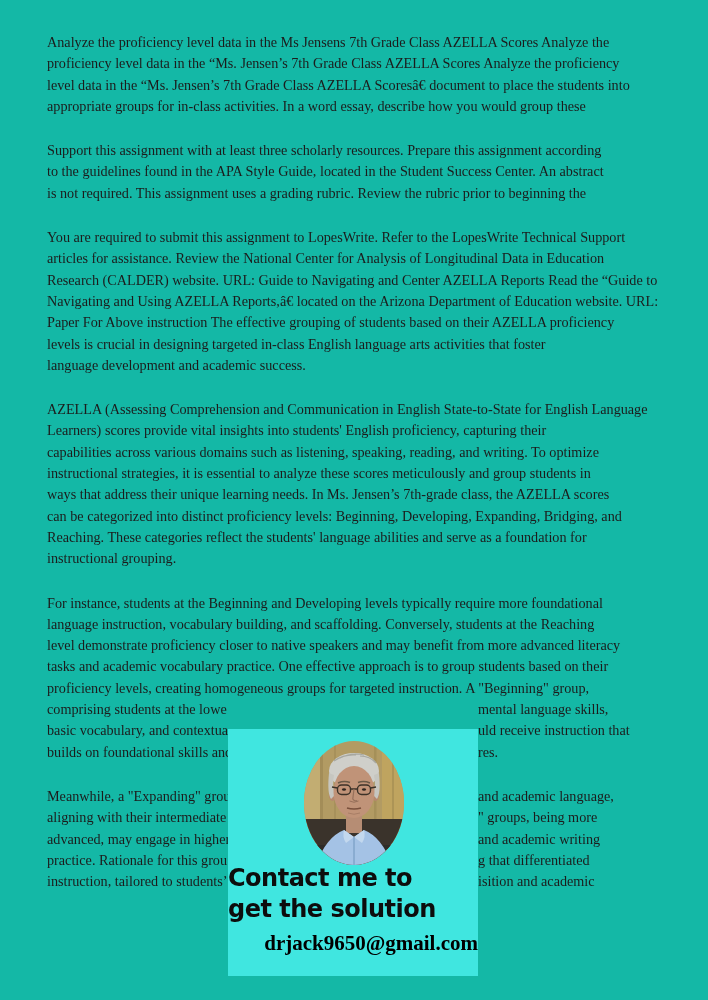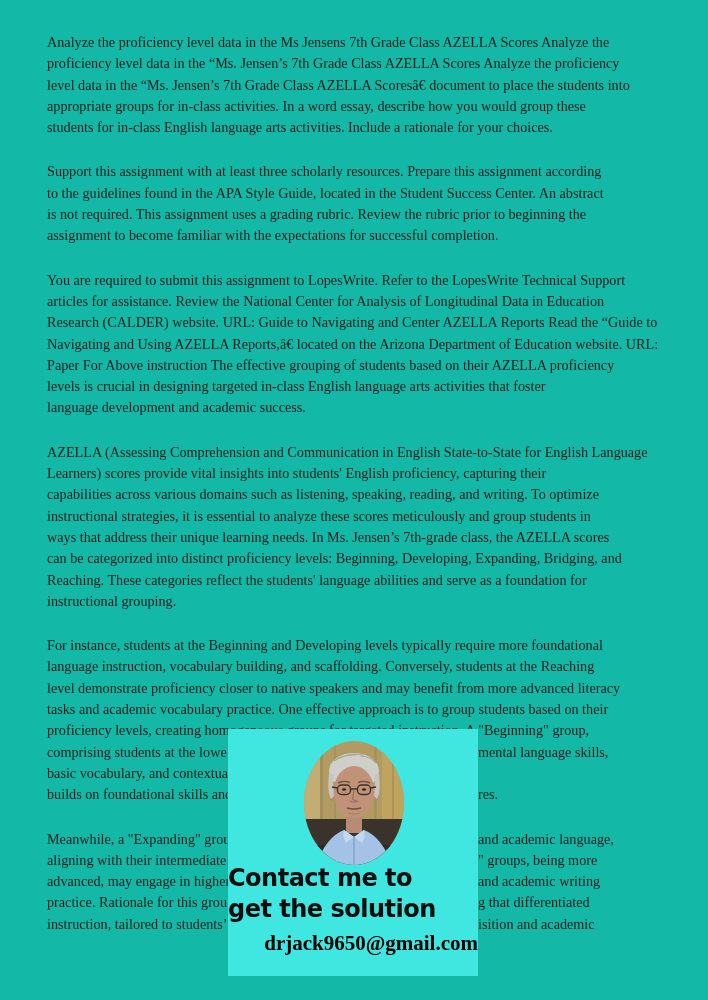--- a/index.html
+++ b/index.html
@@ -66,27 +66,25 @@
 </head>
 <body>
 
 <div id="page" style="background: #14b8a6;">
   <div id="doc" style="color: rgb(28, 28, 28);">
       <div class="para">
         <div class="line">Analyze the proficiency level data in the Ms Jensens 7th Grade Class AZELLA Scores Analyze the</div>
         <div class="line">proficiency level data in the “Ms. Jensen’s 7th Grade Class AZELLA Scores Analyze the proficiency</div>
         <div class="line">level data in the “Ms. Jensen’s 7th Grade Class AZELLA Scoresâ€ document to place the students into</div>
         <div class="line">appropriate groups for in-class activities. In a word essay, describe how you would group these</div>
-        <div class="line">students for in-class English language arts activities. Include a rationale for your choices.</div>
       </div>
       <div class="para">
         <div class="line">Support this assignment with at least three scholarly resources. Prepare this assignment according</div>
         <div class="line">to the guidelines found in the APA Style Guide, located in the Student Success Center. An abstract</div>
         <div class="line">is not required. This assignment uses a grading rubric. Review the rubric prior to beginning the</div>
-        <div class="line">assignment to become familiar with the expectations for successful completion.</div>
       </div>
       <div class="para">
         <div class="line">You are required to submit this assignment to LopesWrite. Refer to the LopesWrite Technical Support</div>
         <div class="line">articles for assistance. Review the National Center for Analysis of Longitudinal Data in Education</div>
         <div class="line">Research (CALDER) website. URL: Guide to Navigating and Center AZELLA Reports Read the “Guide to</div>
         <div class="line">Navigating and Using AZELLA Reports,â€ located on the Arizona Department of Education website. URL:</div>
         <div class="line">Paper For Above instruction The effective grouping of students based on their AZELLA proficiency</div>
         <div class="line">levels is crucial in designing targeted in-class English language arts activities that foster</div>
         <div class="line">language development and academic success.</div>
       </div>
@@ -100,21 +98,21 @@
         <div class="line">Reaching. These categories reflect the students' language abilities and serve as a foundation for</div>
         <div class="line">instructional grouping.</div>
       </div>
       <div class="para">
         <div class="line">For instance, students at the Beginning and Developing levels typically require more foundational</div>
         <div class="line">language instruction, vocabulary building, and scaffolding. Conversely, students at the Reaching</div>
         <div class="line">level demonstrate proficiency closer to native speakers and may benefit from more advanced literacy</div>
         <div class="line">tasks and academic vocabulary practice. One effective approach is to group students based on their</div>
         <div class="line">proficiency levels, creating homogeneous groups for targeted instruction. A "Beginning" group,</div>
         <div class="line gap"><span class="lf">comprising students at the lowe</span><span class="rf">mental language skills,</span></div>
-        <div class="line gap"><span class="lf">basic vocabulary, and contextua</span></div>
+        <div class="line gap"><span class="lf">basic vocabulary, and contextua</span><span class="rf">uld receive instruction that</span></div>
         <div class="line gap"><span class="lf">builds on foundational skills and</span><span class="rf">res.</span></div>
       </div>
       <div class="para">
         <div class="line gap"><span class="lf">Meanwhile, a "Expanding" grou</span><span class="rf">and academic language,</span></div>
         <div class="line gap"><span class="lf">aligning with their intermediate</span><span class="rf">" groups, being more</span></div>
         <div class="line gap"><span class="lf">advanced, may engage in higher</span><span class="rf">and academic writing</span></div>
         <div class="line gap"><span class="lf">practice. Rationale for this grou</span><span class="rf">g that differentiated</span></div>
         <div class="line gap"><span class="lf">instruction, tailored to students’</span><span class="rf">isition and academic</span></div>
       </div>
     </div>

